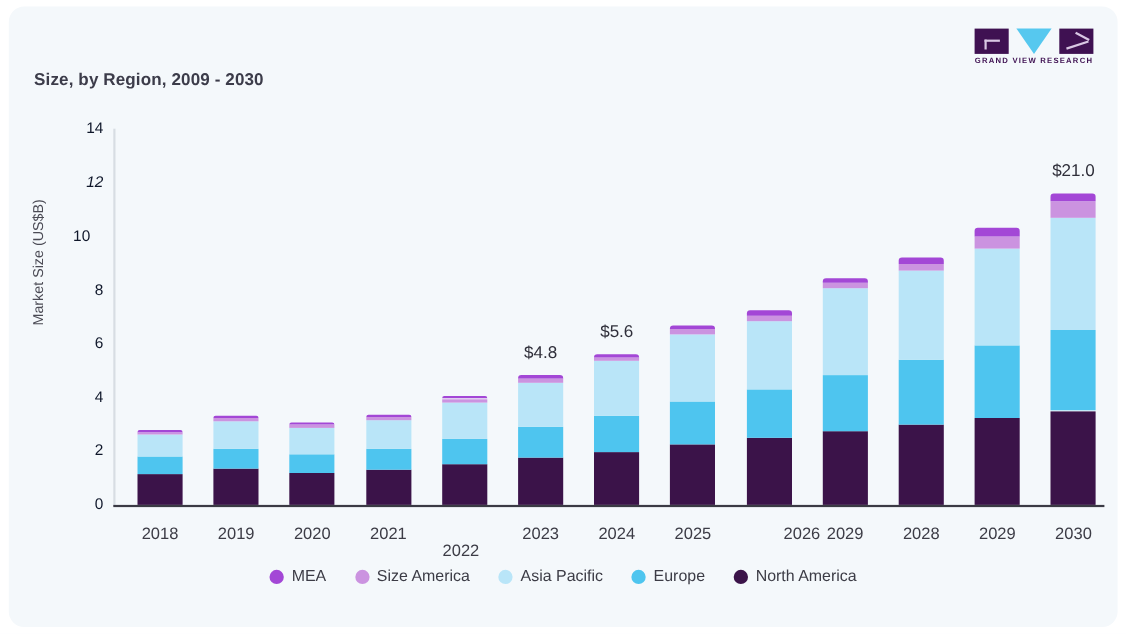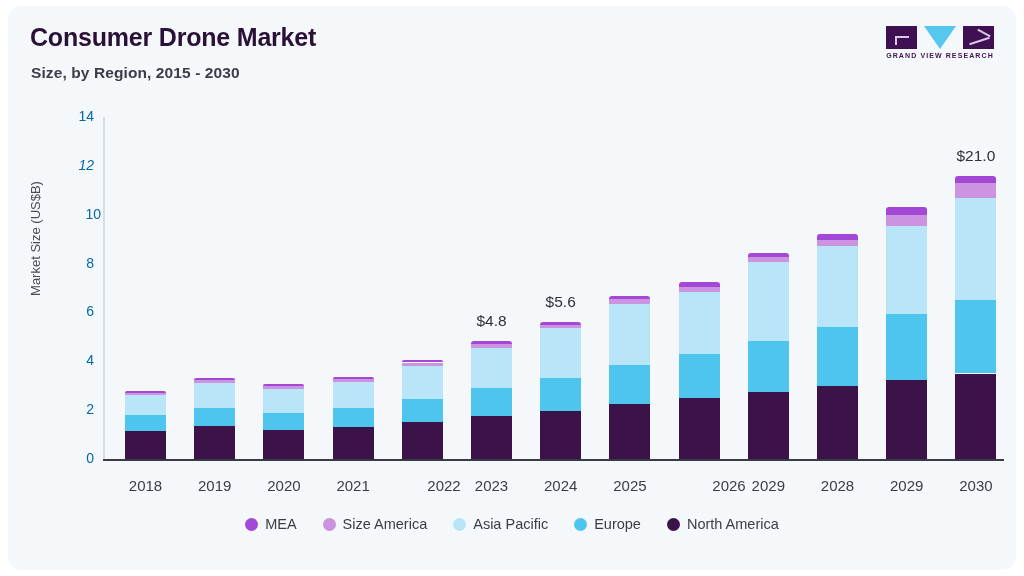--- a/index.html
+++ b/index.html
@@ -136,21 +136,21 @@
     text-align: center;
     transform: rotate(-90deg);
     font-size: 13px;
     color: #4b4b55;
   }
   .y-tick-label {
     position: absolute;
     width: 40px;
     text-align: right;
     font-size: 14px;
-    color: #0369a1;
+    color: #0f172a;
   }
   .y-axis-line {
     position: absolute;
     left: 95px;
     top: 111px;
     width: 2px;
     height: 343px;
     background: #d7dde3;
   }
   .x-axis-line {
@@ -225,22 +225,21 @@
     font-size: 14.5px;
     color: #3c3c46;
   }
 </style>
 </head>
 <body>
 
 <div class="page">
   <div class="card">
 
-    <div class="chart-title">Consumer Drone Market</div>
-    <div class="chart-subtitle">Size, by Region, 2015 - 2030</div>
+    <div class="chart-subtitle">Size, by Region, 2009 - 2030</div>
 
     <div class="logo">
       <div class="logo-marks">
         <div class="logo-box g">
           <div class="logo-g-bar1"></div>
           <div class="logo-g-bar2"></div>
         </div>
         <div class="logo-v"></div>
         <div class="logo-box r">
           <div class="logo-r-bar1"></div>
@@ -251,21 +250,21 @@
     </div>
 
     <div class="plot">
       <div class="y-axis-title">Market Size (US$B)</div>
       <div id="y-ticks">
           <div class="y-tick-label" style="left: 46px; top: 444px;">0</div>
           <div class="y-tick-label" style="left: 46px; top: 395.143px;">2</div>
           <div class="y-tick-label" style="left: 46px; top: 346.286px;">4</div>
           <div class="y-tick-label" style="left: 46px; top: 297.429px;">6</div>
           <div class="y-tick-label" style="left: 46px; top: 248.571px;">8</div>
-          <div class="y-tick-label" style="left: 53px; top: 199.714px;">10</div>
+          <div class="y-tick-label" style="left: 34px; top: 199.714px;">10</div>
           <div class="y-tick-label" style="left: 46px; top: 150.857px; font-style: italic;">12</div>
           <div class="y-tick-label" style="left: 46px; top: 102px;">14</div>
         </div>
       <div class="y-axis-line"></div>
       <div class="bar-wrap" id="bars">
           <div class="bar" style="left: 117px; height: 453px;">
             <div class="seg" style="background: rgb(59, 19, 73); height: 28.0929px; top: 424.907px;"></div>
             <div class="seg" style="background: rgb(78, 197, 239); height: 15.8786px; top: 409.029px;"></div>
             <div class="seg" style="background: rgb(185, 229, 248); height: 19.5429px; top: 389.486px;"></div>
             <div class="seg" style="background: rgb(203, 147, 224); height: 2.44286px; top: 387.043px;"></div>
@@ -355,21 +354,21 @@
             <div class="seg" style="background: rgb(203, 147, 224); height: 14.6571px; top: 176.957px;"></div>
             <div class="seg top-round" style="background: rgb(163, 71, 214); height: 7.32857px; top: 169.629px;"></div>
           </div>
         </div>
       <div class="x-axis-line"></div>
       <div id="x-ticks">
           <div class="x-tick-label" style="left: 102.5px;">2018</div>
           <div class="x-tick-label" style="left: 171.7px;">2019</div>
           <div class="x-tick-label" style="left: 240.9px;">2020</div>
           <div class="x-tick-label" style="left: 310.1px;">2021</div>
-          <div class="x-tick-label" style="left: 401px;">2022</div>
+          <div class="x-tick-label" style="left: 376px; margin-top: 15px;">2022</div>
           <div class="x-tick-label" style="left: 448.5px;">2023</div>
           <div class="x-tick-label" style="left: 517.7px;">2024</div>
           <div class="x-tick-label" style="left: 586.9px;">2025</div>
           <div class="x-tick-label" style="left: 686px;">2026</div>
           <div class="x-tick-label" style="left: 725.3px;">2029</div>
           <div class="x-tick-label" style="left: 794.5px;">2028</div>
           <div class="x-tick-label" style="left: 863.7px;">2029</div>
           <div class="x-tick-label" style="left: 932.9px;">2030</div>
         </div>
       <div id="value-labels">

